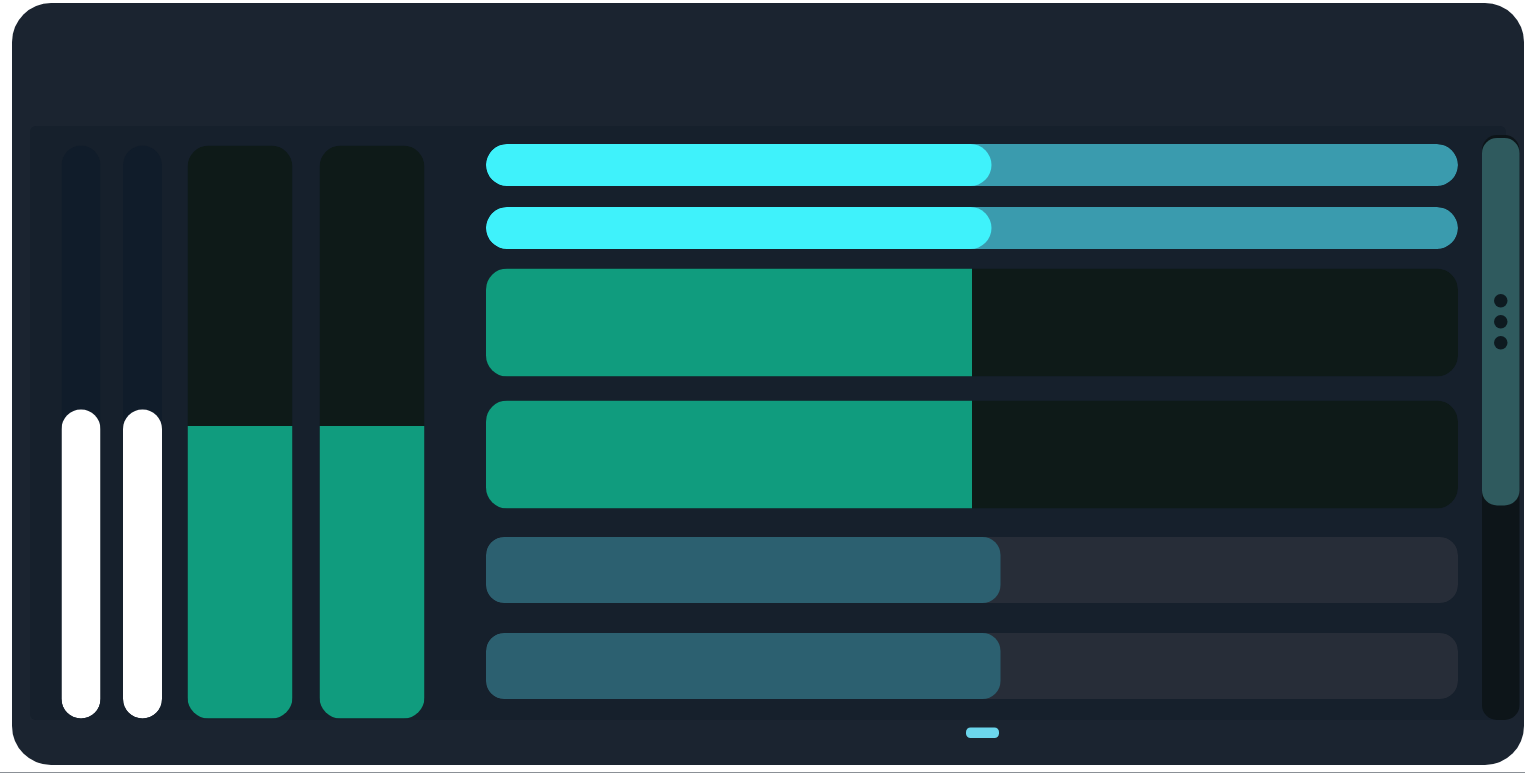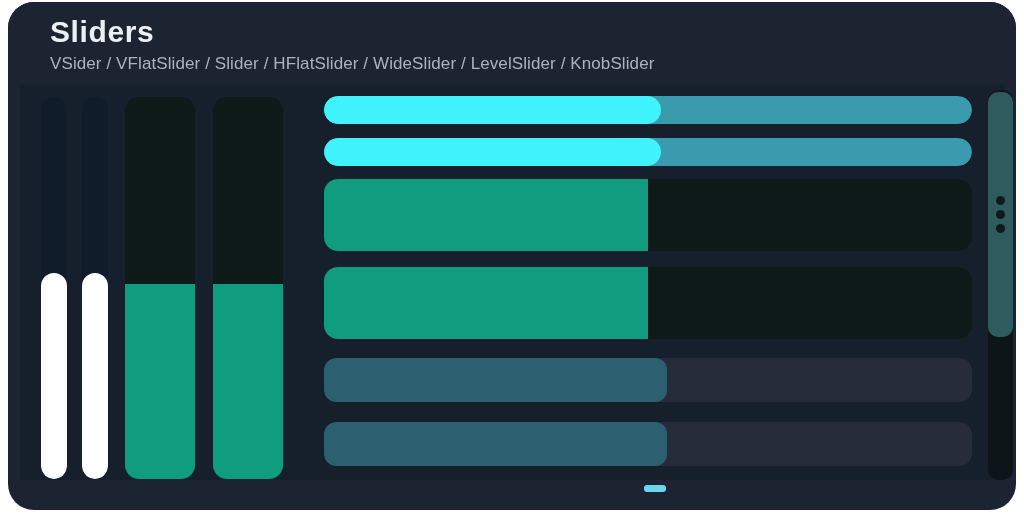--- a/index.html
+++ b/index.html
@@ -128,24 +128,20 @@
   
   #bottom-marker {
     position: absolute;
   }
 </style>
 </head>
 <body>
 
 <div id="app-window" style="background: rgb(27, 36, 48); border-radius: 26px;">
 
-  <div id="header" style="background: rgb(27, 36, 48);">
-    <div id="page-title">Sliders</div>
-    <div id="page-subtitle">VSider / VFlatSlider / Slider / HFlatSlider / WideSlider / LevelSlider / KnobSlider</div>
-  </div>
 
   <div id="content-panel" style="background: rgb(22, 32, 44);">
 
   <div class="slider v-slider" style="left: 21px; top: 13px; width: 26px; height: 382px; border-radius: 13px; overflow: hidden;">
         <div class="track" style="background: rgb(16, 28, 42); border-radius: 13px;"></div>
         <div class="fill" style="background: rgb(255, 255, 255); height: 54%; border-radius: 13px;"></div>
       </div>
       <div class="slider v-slider" style="left: 62px; top: 13px; width: 26px; height: 382px; border-radius: 13px; overflow: hidden;">
         <div class="track" style="background: rgb(16, 28, 42); border-radius: 13px;"></div>
         <div class="fill" style="background: rgb(255, 255, 255); height: 54%; border-radius: 13px;"></div>

